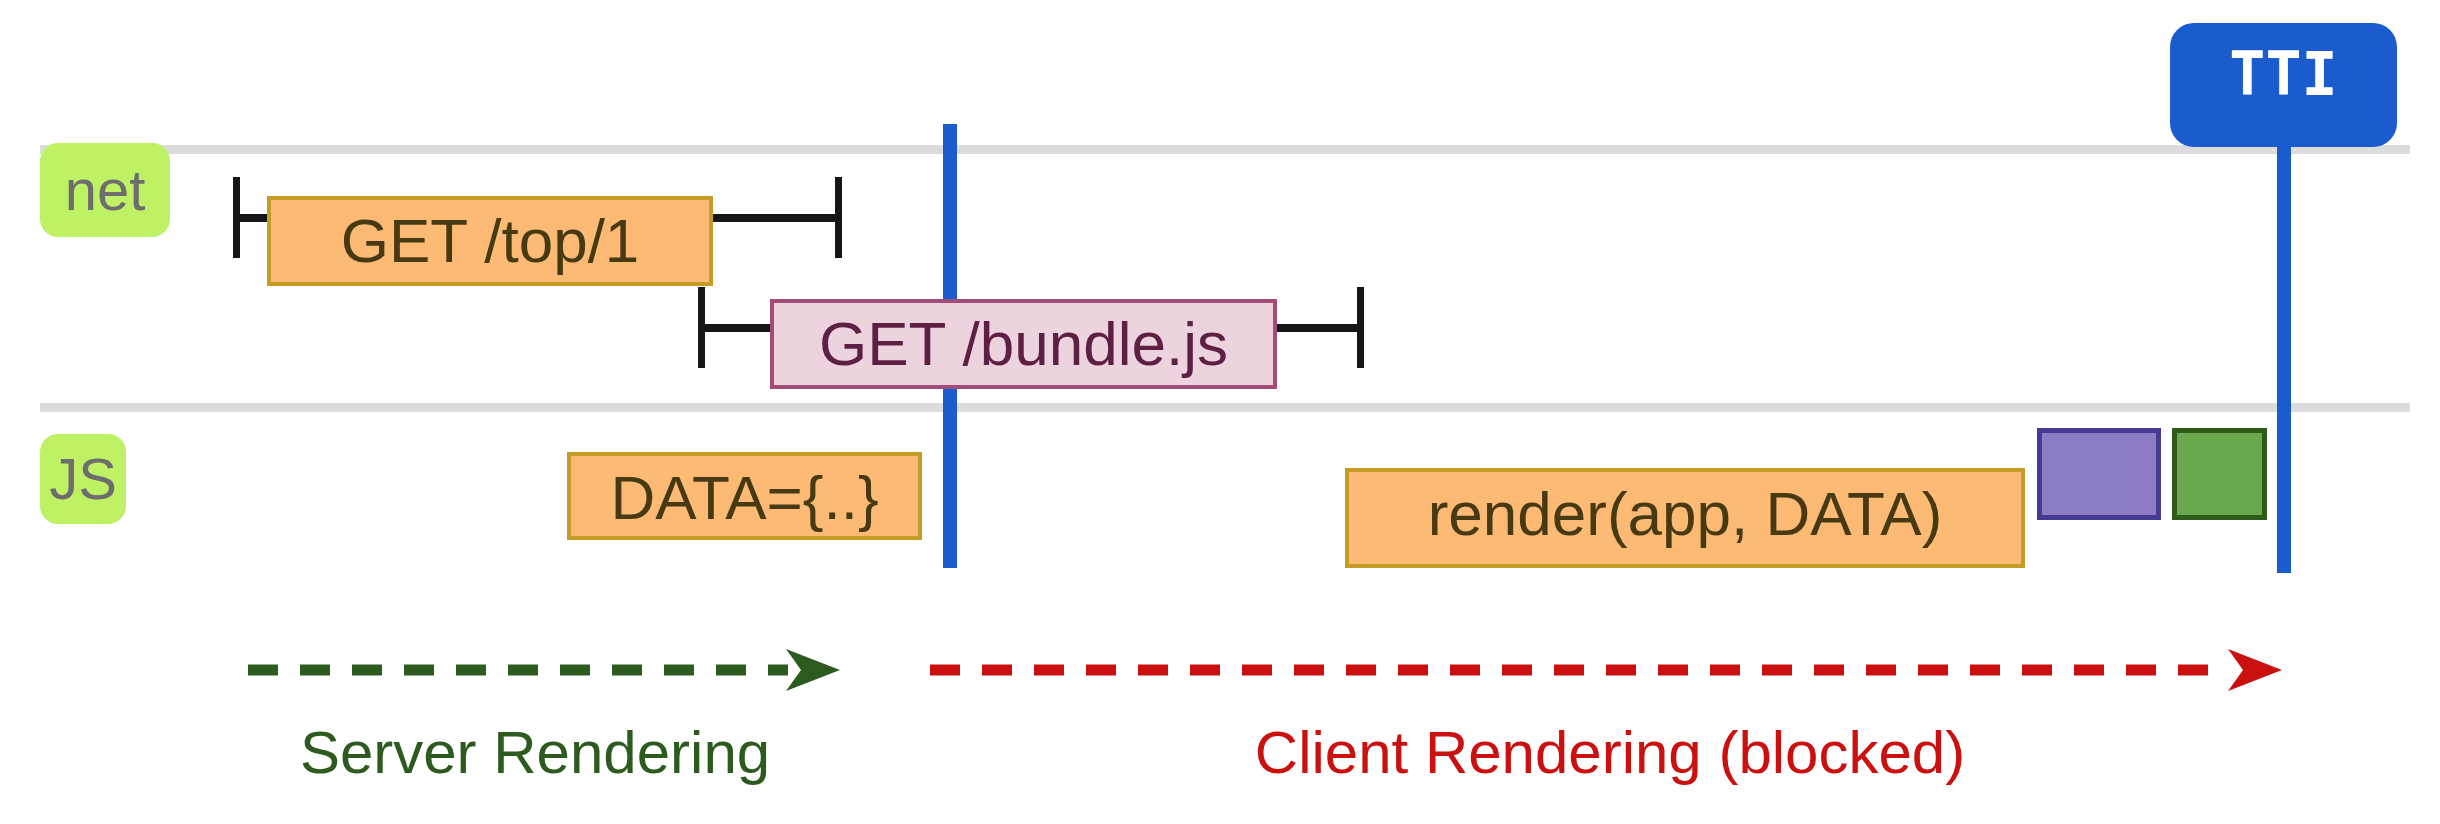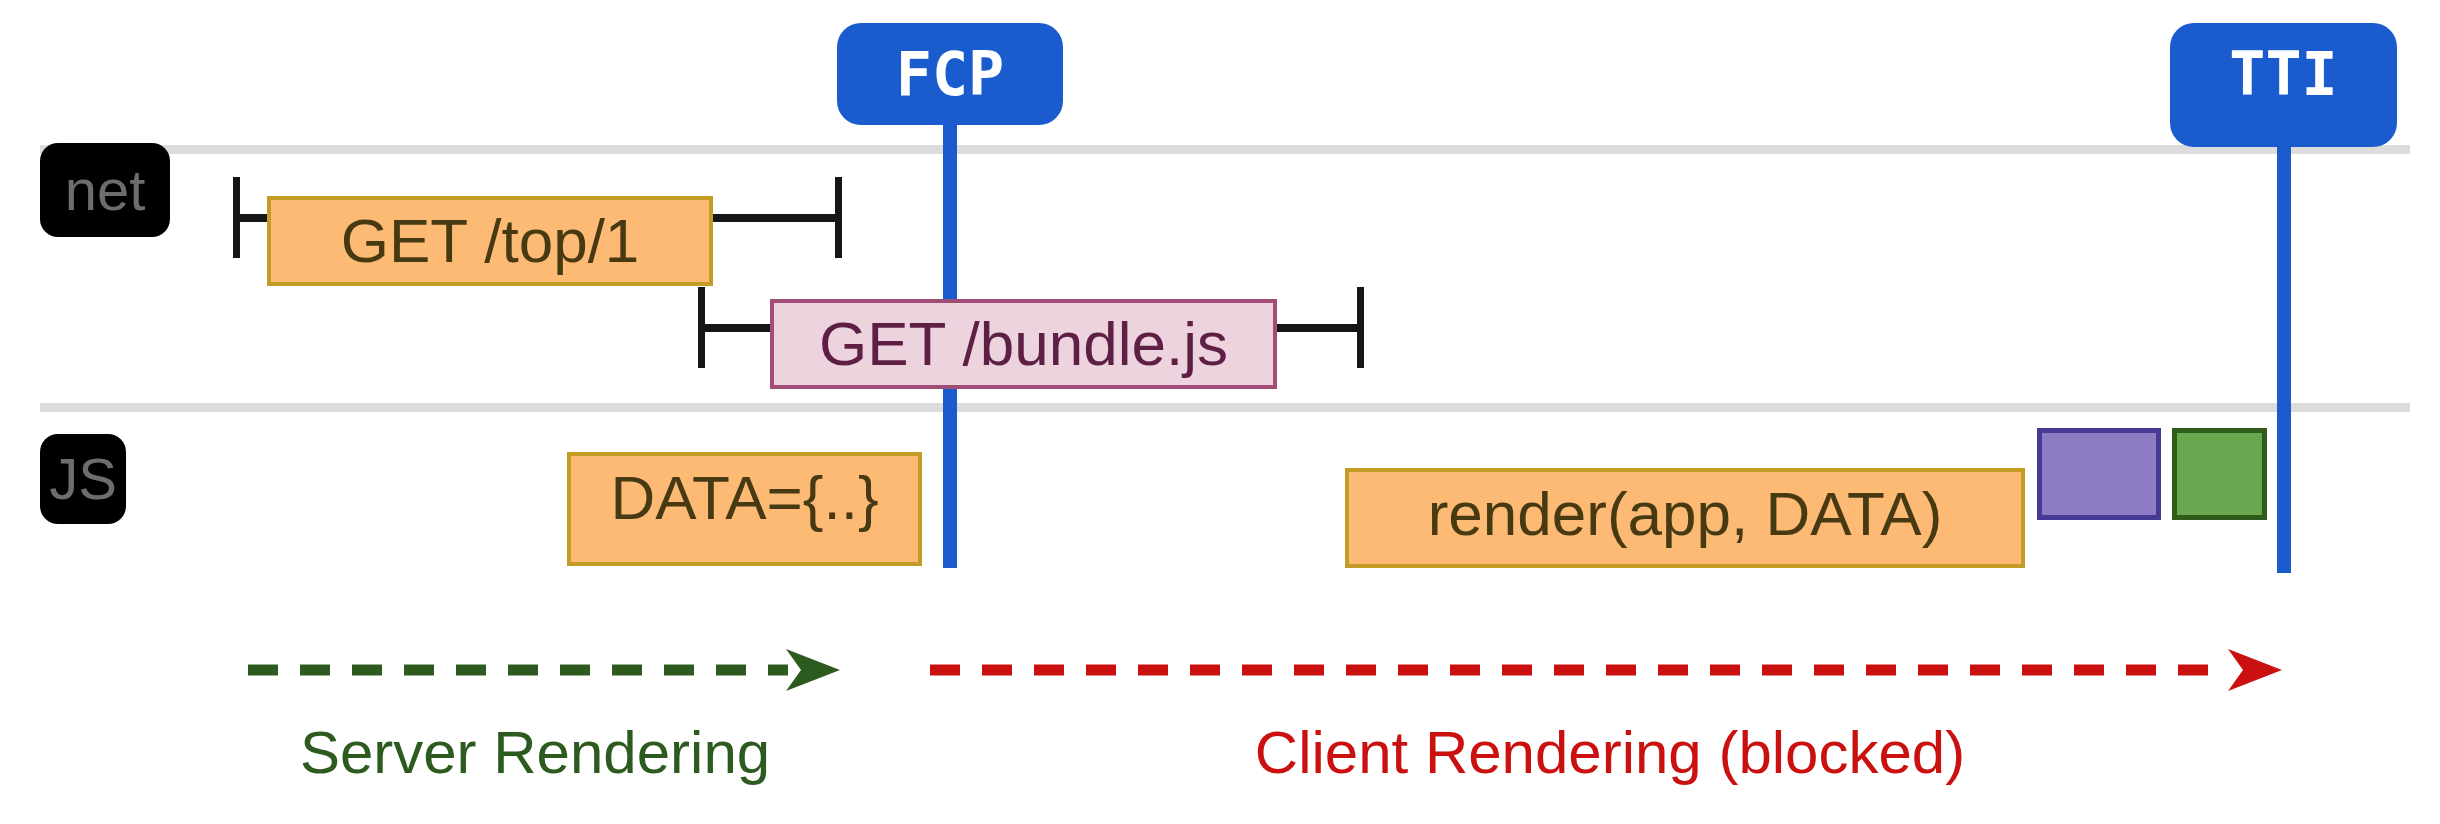--- a/index.html
+++ b/index.html
@@ -23,21 +23,21 @@
     height: 9px;
     background: #dcdcdc;
     z-index: 1;
   }
   .track-net { top: 145px; }
   .track-js  { top: 403px; }
 
   
   .lane-label {
     position: absolute;
-    background: #000000;
+    background: #bef264;
     color: #6d6d6d;
     border-radius: 18px;
     font-size: 58px;
     text-align: center;
     z-index: 2;
   }
   .lane-net { left: 40px; top: 143px; width: 130px; height: 94px; line-height: 94px; }
   .lane-js  { left: 40px; top: 403px; width: 86px;  height: 90px; line-height: 90px; margin-top: 31px; }
 
   
@@ -102,21 +102,21 @@
   .box-purple {
     background: #8d7cc3;
     border: 5px solid #473a94;
   }
   .box-green {
     background: #69a84f;
     border: 5px solid #2f5c1b;
   }
   .box-top    { left: 267px; top: 172px; width: 446px; height: 90px; line-height: 82px; }
   .box-bundle { left: 770px; top: 283px; width: 507px; height: 90px; line-height: 82px; margin-top: 16px; }
-  .box-data   { left: 567px;  top: 428px; width: 355px; height: 114px; line-height: 84px; }
+  .box-data   { left: 567px;  top: 428px; width: 355px; height: 88px; line-height: 84px; }
   .box-render { left: 1345px; top: 444px; width: 680px; height: 100px; line-height: 84px; }
   .box-gc     { left: 2037px; top: 428px; width: 124px; height: 92px; }
   .box-paint  { left: 2172px; top: 428px; width: 95px;  height: 92px; }
 
   
   .arrows {
     position: absolute;
     left: 0;
     top: 630px;
     z-index: 2;
@@ -149,21 +149,20 @@
 
   <div class="track track-net"></div>
   <div class="track track-js"></div>
 
   <div class="lane-label lane-net">net</div>
   <div class="lane-label lane-js">JS</div>
 
   <div class="vline vline-fcp"></div>
   <div class="vline vline-tti"></div>
 
-  <div class="badge badge-fcp">FCP</div>
   <div class="badge badge-tti">TTI</div>
 
   <div class="tick" style="left:233px; top:177px;"></div>
   <div class="conn" style="left:240px; top:214px; width:27px;"></div>
   <div class="box box-yellow box-top">GET /top/1</div>
   <div class="conn" style="left:713px; top:214px; width:122px;"></div>
   <div class="tick" style="left:835px; top:177px;"></div>
 
   <div class="tick" style="left:698px; top:287px;"></div>
   <div class="conn" style="left:705px; top:324px; width:65px;"></div>

